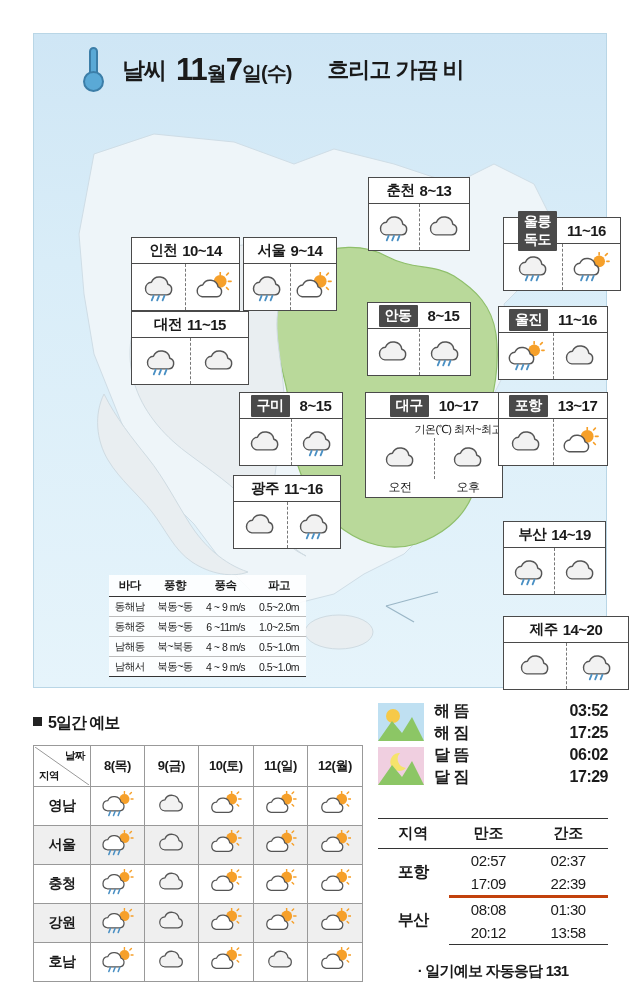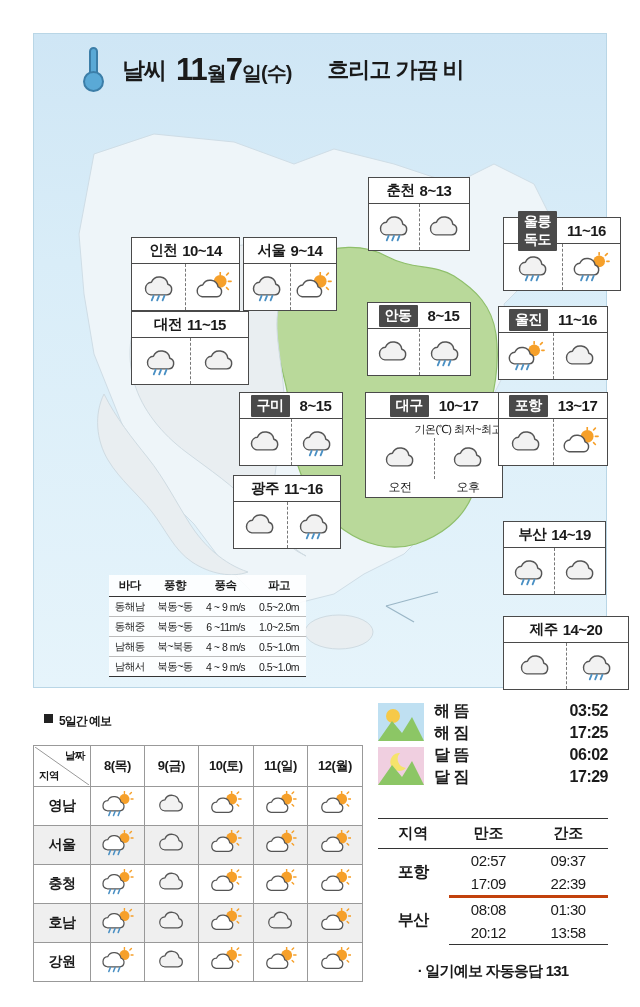--- a/index.html
+++ b/index.html
@@ -72,21 +72,21 @@
   #sea-table { position:absolute; left:55px; top:541px; width:197px; background:rgba(255,255,255,0.88);margin-left:20px; }
   #sea-table table { border-collapse:collapse; width:100%; font-size:10.5px; }
   #sea-table th { font-weight:bold; padding:3px 2px; font-size:11.5px; letter-spacing:-0.5px;}
   #sea-table td { padding:2.5px 2px; text-align:center; letter-spacing:-0.5px; white-space:nowrap;}
   #sea-table td.first { font-weight:normal; }
   #sea-table tr.hdrrow { border-bottom:1px solid #333; }
   #sea-table tbody tr { border-bottom:1px solid #bbb; }
   #sea-table tbody tr:last-child { border-bottom:1px solid #333; }
 
   
-  #forecast-title { position:absolute; left:44px; top:713px; font-size:12px; font-weight:bold; letter-spacing:-1px;}
+  #forecast-title { position:absolute; left:33px; top:713px; font-size:16px; font-weight:bold; letter-spacing:-1px;}
   #forecast-title .sq { display:inline-block; width:9px; height:9px; background:#222; margin-right:6px; vertical-align:2px;}
   #forecast { position:absolute; left:33px; top:745px; width:330px; }
   #forecast table { border-collapse:collapse; width:100%; }
   #forecast th, #forecast td { border:1px solid #999; text-align:center; }
   #forecast thead th { height:38px; font-size:13px; font-weight:bold; letter-spacing:-0.5px; background:#fff;}
   #forecast tbody td { height:39px; }
   #forecast tbody td.rowlabel { font-size:14px; font-weight:bold; letter-spacing:-0.5px; width:54px;}
   #forecast tbody tr:nth-child(even) { background:#efefef; }
   #corner { position:relative; width:54px; height:38px;padding-left:40px; }
   #corner .diag { position:absolute; left:0; top:0; width:100%; height:100%; }
@@ -706,21 +706,21 @@
               <g stroke="#f6a02a" stroke-width="1.8" stroke-linecap="round">
                 <line x1="29" y1="0" x2="29" y2="3"></line>
                 <line x1="38" y1="10" x2="41" y2="10"></line>
                 <line x1="36" y1="3" x2="38" y2="1"></line>
                 <line x1="36" y1="17" x2="38" y2="19"></line>
               </g>
               <path d="M9,27 a6.5,6.5 0 0,1 0.6,-12.9 a9,9 0 0,1 17,2 a5.6,5.6 0 0,1 -1.2,10.9 Z" fill="#ffffff" stroke="#555" stroke-width="1.6" stroke-linejoin="round"></path>
             </svg></td>
         </tr>
         <tr>
-          <td class="rowlabel">호남</td>
+          <td class="rowlabel">강원</td>
           <td><svg class="wicon" width="32.8" height="26.24" viewBox="0 0 42 33">
               <circle cx="30" cy="10" r="6.5" fill="#f6a02a"></circle>
               <g stroke="#f6a02a" stroke-width="1.8" stroke-linecap="round">
                 <line x1="30" y1="0.5" x2="30" y2="3"></line>
                 <line x1="38.5" y1="10" x2="41" y2="10"></line>
                 <line x1="37" y1="3.5" x2="39" y2="1.5"></line>
               </g>
               <path d="M8,25 a6.5,6.5 0 0,1 0.6,-12.9 a9,9 0 0,1 17,2 a5.6,5.6 0 0,1 -1.2,10.9 Z" fill="#ffffff" stroke="#555" stroke-width="1.6" stroke-linejoin="round"></path>
               <g stroke="#4a90c4" stroke-width="2" stroke-linecap="round">
                 <line x1="12" y1="26" x2="10" y2="31"></line>
@@ -735,35 +735,42 @@
               <circle cx="29" cy="10" r="7" fill="#f6a02a"></circle>
               <g stroke="#f6a02a" stroke-width="1.8" stroke-linecap="round">
                 <line x1="29" y1="0" x2="29" y2="3"></line>
                 <line x1="38" y1="10" x2="41" y2="10"></line>
                 <line x1="36" y1="3" x2="38" y2="1"></line>
                 <line x1="36" y1="17" x2="38" y2="19"></line>
               </g>
               <path d="M9,27 a6.5,6.5 0 0,1 0.6,-12.9 a9,9 0 0,1 17,2 a5.6,5.6 0 0,1 -1.2,10.9 Z" fill="#ffffff" stroke="#555" stroke-width="1.6" stroke-linejoin="round"></path>
             </svg></td>
           <td><svg class="wicon" width="32.8" height="26.24" viewBox="0 0 42 33">
-              <path d="M12,25 a7,7 0 0,1 0.6,-13.9 a9.5,9.5 0 0,1 18.2,2.2 a6,6 0 0,1 -1.3,11.7 Z" fill="#f2f2f2" stroke="#555" stroke-width="1.6" stroke-linejoin="round"></path>
+              <circle cx="29" cy="10" r="7" fill="#f6a02a"></circle>
+              <g stroke="#f6a02a" stroke-width="1.8" stroke-linecap="round">
+                <line x1="29" y1="0" x2="29" y2="3"></line>
+                <line x1="38" y1="10" x2="41" y2="10"></line>
+                <line x1="36" y1="3" x2="38" y2="1"></line>
+                <line x1="36" y1="17" x2="38" y2="19"></line>
+              </g>
+              <path d="M9,27 a6.5,6.5 0 0,1 0.6,-12.9 a9,9 0 0,1 17,2 a5.6,5.6 0 0,1 -1.2,10.9 Z" fill="#ffffff" stroke="#555" stroke-width="1.6" stroke-linejoin="round"></path>
             </svg></td>
           <td><svg class="wicon" width="32.8" height="26.24" viewBox="0 0 42 33">
               <circle cx="29" cy="10" r="7" fill="#f6a02a"></circle>
               <g stroke="#f6a02a" stroke-width="1.8" stroke-linecap="round">
                 <line x1="29" y1="0" x2="29" y2="3"></line>
                 <line x1="38" y1="10" x2="41" y2="10"></line>
                 <line x1="36" y1="3" x2="38" y2="1"></line>
                 <line x1="36" y1="17" x2="38" y2="19"></line>
               </g>
               <path d="M9,27 a6.5,6.5 0 0,1 0.6,-12.9 a9,9 0 0,1 17,2 a5.6,5.6 0 0,1 -1.2,10.9 Z" fill="#ffffff" stroke="#555" stroke-width="1.6" stroke-linejoin="round"></path>
             </svg></td>
         </tr>
         <tr>
-          <td class="rowlabel">강원</td>
+          <td class="rowlabel">호남</td>
           <td><svg class="wicon" width="32.8" height="26.24" viewBox="0 0 42 33">
               <circle cx="30" cy="10" r="6.5" fill="#f6a02a"></circle>
               <g stroke="#f6a02a" stroke-width="1.8" stroke-linecap="round">
                 <line x1="30" y1="0.5" x2="30" y2="3"></line>
                 <line x1="38.5" y1="10" x2="41" y2="10"></line>
                 <line x1="37" y1="3.5" x2="39" y2="1.5"></line>
               </g>
               <path d="M8,25 a6.5,6.5 0 0,1 0.6,-12.9 a9,9 0 0,1 17,2 a5.6,5.6 0 0,1 -1.2,10.9 Z" fill="#ffffff" stroke="#555" stroke-width="1.6" stroke-linejoin="round"></path>
               <g stroke="#4a90c4" stroke-width="2" stroke-linecap="round">
                 <line x1="12" y1="26" x2="10" y2="31"></line>
@@ -778,28 +785,21 @@
               <circle cx="29" cy="10" r="7" fill="#f6a02a"></circle>
               <g stroke="#f6a02a" stroke-width="1.8" stroke-linecap="round">
                 <line x1="29" y1="0" x2="29" y2="3"></line>
                 <line x1="38" y1="10" x2="41" y2="10"></line>
                 <line x1="36" y1="3" x2="38" y2="1"></line>
                 <line x1="36" y1="17" x2="38" y2="19"></line>
               </g>
               <path d="M9,27 a6.5,6.5 0 0,1 0.6,-12.9 a9,9 0 0,1 17,2 a5.6,5.6 0 0,1 -1.2,10.9 Z" fill="#ffffff" stroke="#555" stroke-width="1.6" stroke-linejoin="round"></path>
             </svg></td>
           <td><svg class="wicon" width="32.8" height="26.24" viewBox="0 0 42 33">
-              <circle cx="29" cy="10" r="7" fill="#f6a02a"></circle>
-              <g stroke="#f6a02a" stroke-width="1.8" stroke-linecap="round">
-                <line x1="29" y1="0" x2="29" y2="3"></line>
-                <line x1="38" y1="10" x2="41" y2="10"></line>
-                <line x1="36" y1="3" x2="38" y2="1"></line>
-                <line x1="36" y1="17" x2="38" y2="19"></line>
-              </g>
-              <path d="M9,27 a6.5,6.5 0 0,1 0.6,-12.9 a9,9 0 0,1 17,2 a5.6,5.6 0 0,1 -1.2,10.9 Z" fill="#ffffff" stroke="#555" stroke-width="1.6" stroke-linejoin="round"></path>
+              <path d="M12,25 a7,7 0 0,1 0.6,-13.9 a9.5,9.5 0 0,1 18.2,2.2 a6,6 0 0,1 -1.3,11.7 Z" fill="#f2f2f2" stroke="#555" stroke-width="1.6" stroke-linejoin="round"></path>
             </svg></td>
           <td><svg class="wicon" width="32.8" height="26.24" viewBox="0 0 42 33">
               <circle cx="29" cy="10" r="7" fill="#f6a02a"></circle>
               <g stroke="#f6a02a" stroke-width="1.8" stroke-linecap="round">
                 <line x1="29" y1="0" x2="29" y2="3"></line>
                 <line x1="38" y1="10" x2="41" y2="10"></line>
                 <line x1="36" y1="3" x2="38" y2="1"></line>
                 <line x1="36" y1="17" x2="38" y2="19"></line>
               </g>
               <path d="M9,27 a6.5,6.5 0 0,1 0.6,-12.9 a9,9 0 0,1 17,2 a5.6,5.6 0 0,1 -1.2,10.9 Z" fill="#ffffff" stroke="#555" stroke-width="1.6" stroke-linejoin="round"></path>
@@ -852,21 +852,21 @@
         <tr id="tide-head">
           <th>지역</th>
           <th>만조</th>
           <th>간조</th>
         </tr>
       </thead>
     <tbody id="tide-body">
         <tr>
           <td class="region" rowspan="2">포항</td>
           <td>02:57</td>
-          <td>09:37</td>
+          <td>02:37</td>
         </tr>
         <tr class="sep">
           <td>17:09</td>
           <td>22:39</td>
         </tr>
         <tr>
           <td class="region" rowspan="2">부산</td>
           <td>08:08</td>
           <td>01:30</td>
         </tr>

